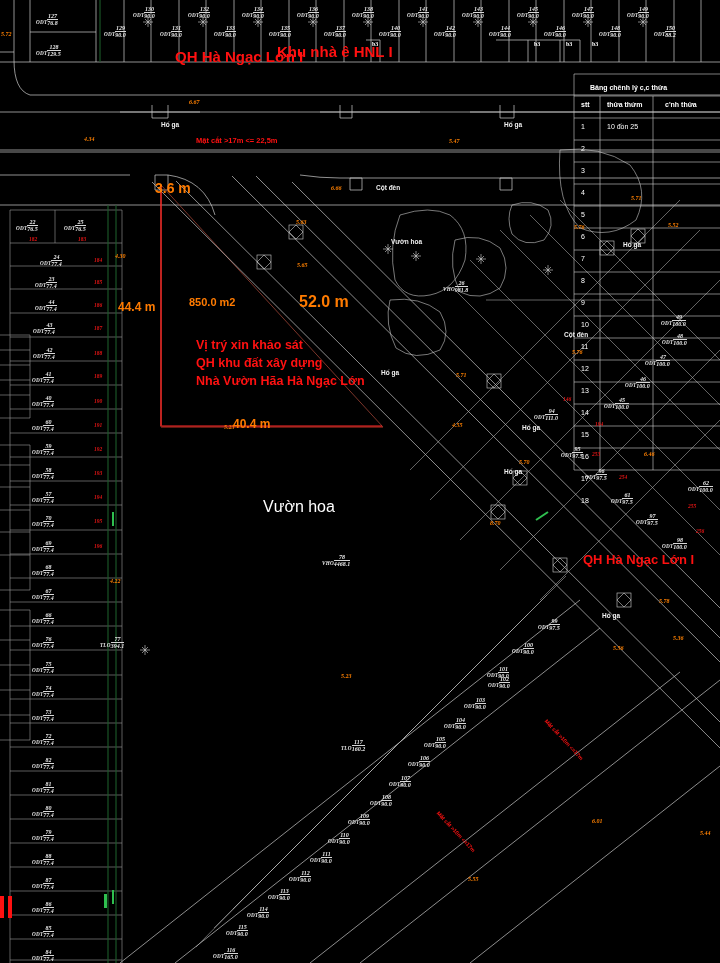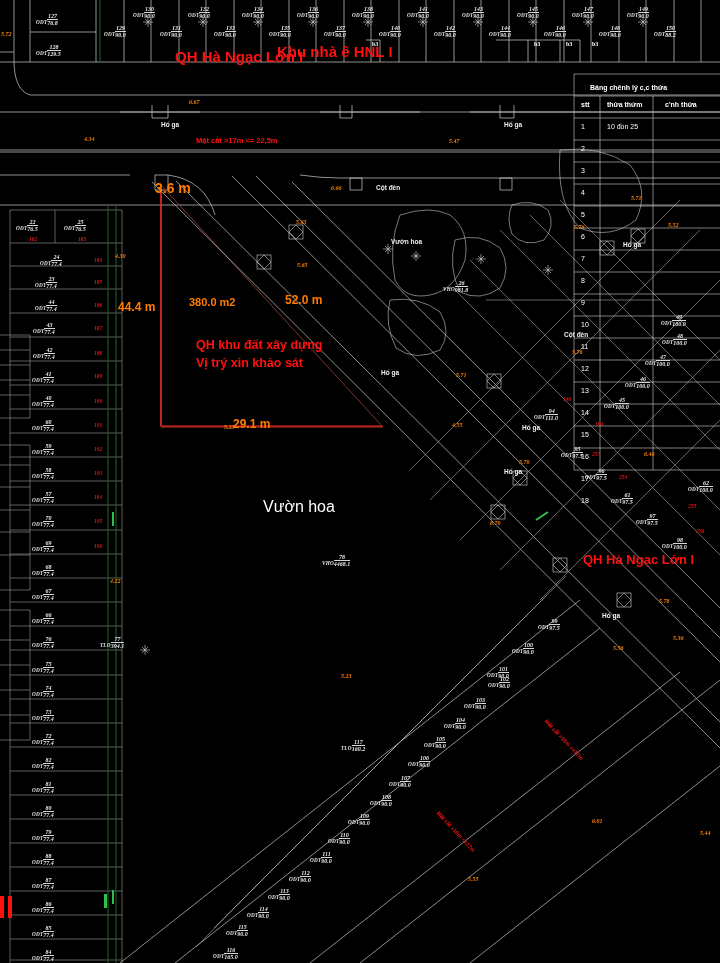--- a/index.html
+++ b/index.html
@@ -523,23 +523,23 @@
       <div class="whitetxt" style="left: 623px; top: 241px;">Hố ga</div>
       <div class="whitetxt" style="left: 381px; top: 369px;">Hố ga</div>
       <div class="whitetxt" style="left: 564px; top: 331px;">Cột đèn</div>
       <div class="whitetxt" style="left: 504px; top: 468px;">Hố ga</div>
       <div class="whitetxt" style="left: 522px; top: 424px;">Hố ga</div>
       <div class="whitetxt" style="left: 602px; top: 612px;">Hố ga</div>
     </div>
   <div id="txt-bigdims">
       <div class="bigorange" style="left: 155px; top: 180px; font-size: 14px;">3.6 m</div>
       <div class="bigorange" style="left: 118px; top: 300px; font-size: 12px;">44.4 m</div>
-      <div class="bigorange" style="left: 285px; top: 293px; font-size: 12px;">52.0 m</div>
-      <div class="bigorange" style="left: 189px; top: 296px; font-size: 11px;">380.0 m2</div>
-      <div class="bigorange" style="left: 233px; top: 417px; font-size: 12px;">29.1 m</div>
+      <div class="bigorange" style="left: 299px; top: 293px; font-size: 16px;">52.0 m</div>
+      <div class="bigorange" style="left: 189px; top: 296px; font-size: 11px;">850.0 m2</div>
+      <div class="bigorange" style="left: 233px; top: 417px; font-size: 12px;">40.4 m</div>
     </div>
   <div id="txt-redtitles">
       <div class="redbig" style="left: 175px; top: 48px; font-size: 15px;">QH Hà Ngạc Lớn I</div>
       <div class="redbig" style="left: 277px; top: 43px; font-size: 15px;">Khu nhà ê HNL I</div>
       <div class="redbig" style="left: 583px; top: 552px; font-size: 13px;">QH Hà Ngạc Lớn I</div>
     </div>
   <div id="txt-angled">
       <div class="redbig rot" style="left: 548px; top: 718px; font-size: 5.5px; transform: rotate(47deg);">Mặt cắt &gt;10m &lt;=17m</div>
       <div class="redbig rot" style="left: 440px; top: 810px; font-size: 5.5px; transform: rotate(47deg);">Mặt cắt &gt;10m &lt;=17m</div>
     </div>
@@ -563,20 +563,21 @@
       <div class="tblcell" style="left: 581px; top: 365px;">12</div>
       <div class="tblcell" style="left: 581px; top: 387px;">13</div>
       <div class="tblcell" style="left: 581px; top: 409px;">14</div>
       <div class="tblcell" style="left: 581px; top: 431px;">15</div>
       <div class="tblcell" style="left: 581px; top: 453px;">16</div>
       <div class="tblcell" style="left: 581px; top: 475px;">17</div>
       <div class="tblcell" style="left: 581px; top: 497px;">18</div>
     </div>
 
   <div class="redbig" id="red-center-block" style="left: 196px; top: 336px; font-size: 12.5px; line-height: 18px;">
+      <div>Vị trý xin khảo sát</div>
       <div>QH khu đất xây dựng</div>
-      <div>Vị trý xin khảo sát</div>
+      <div>Nhà Vườn Hãa Hà Ngạc Lớn</div>
     </div>
 
   <div class="abs" id="section-note" style="color: rgb(255, 17, 17); font-weight: bold; left: 196px; top: 136px; font-size: 7.5px;">Mặt cắt &gt;17m &lt;= 22,5m</div>
 
   <div class="bigwhite" id="vuonhoa-big" style="left: 263px; top: 498px; font-size: 16px;">Vườn hoa</div>
 </div>
 
 </body></html>

